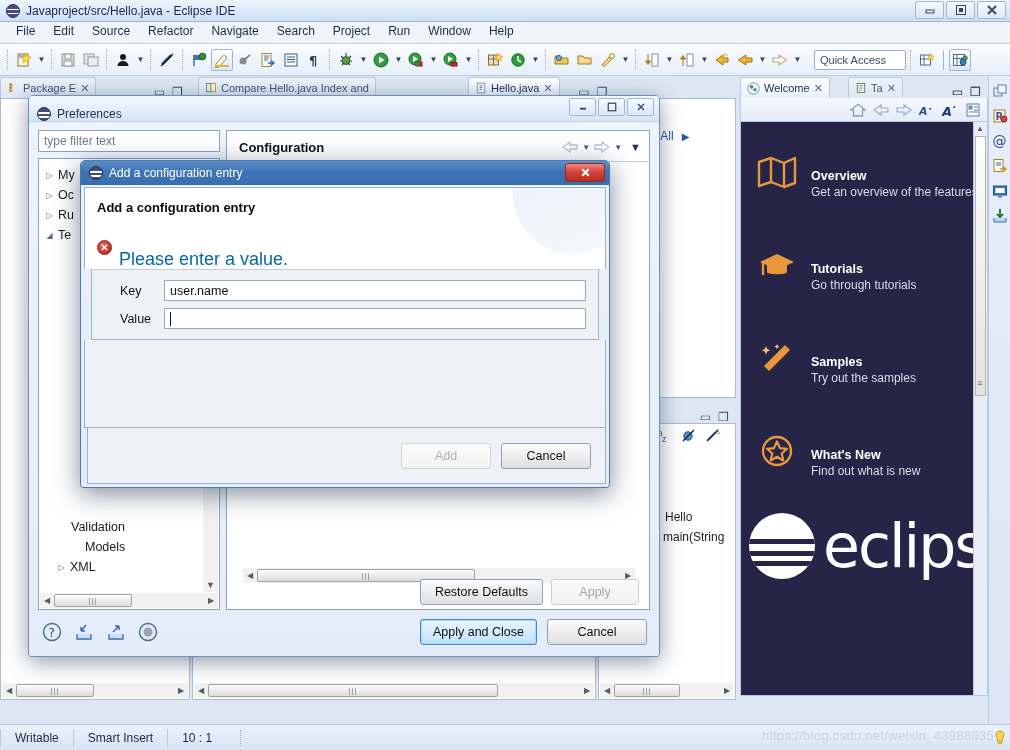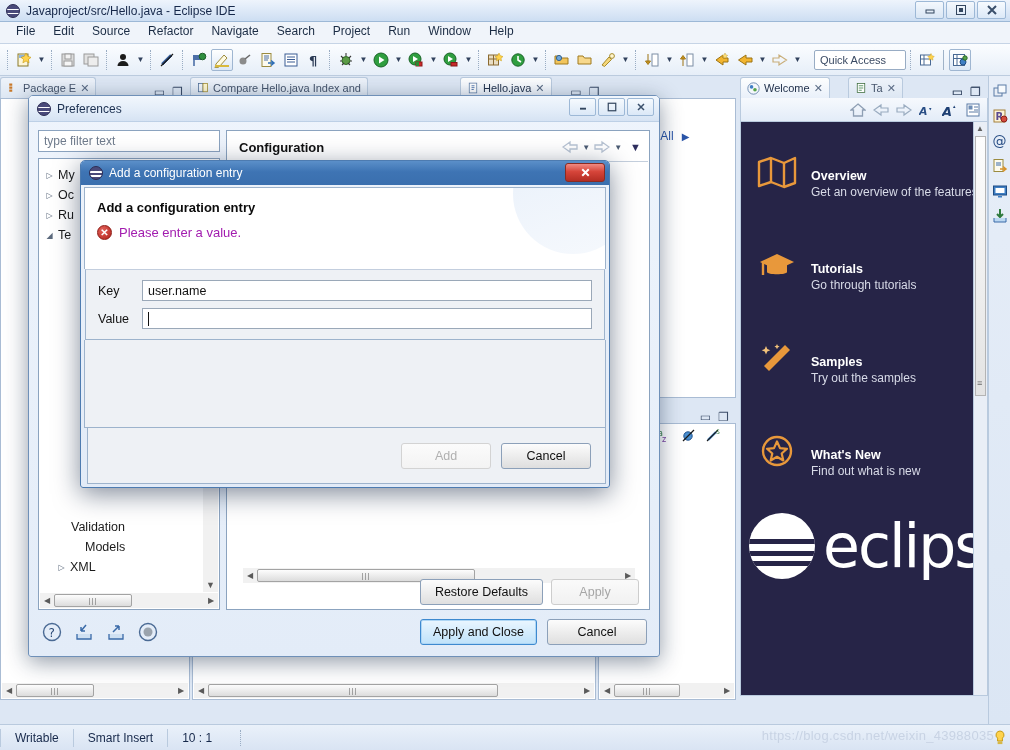--- a/index.html
+++ b/index.html
@@ -123,21 +123,21 @@
   .bulb { position:absolute; right:4px; top:5px; width:12px;height:16px; }
 
   
   #prefs-dialog {
     position:absolute; left:28px; top:95px; width:632px; height:562px;
     background:linear-gradient(180deg,#eef4fc,#e3ecf8);
     border:1px solid #6f90b8; border-radius:5px 5px 3px 3px;
     box-shadow:0 5px 22px rgba(10,30,60,.45);
     display:flex; flex-direction:column;
   }
-  .dlg-title { height:26px; display:flex; align-items:center; padding-left:8px; gap:6px;
+  .dlg-title { height:26px; display:flex; align-items:flex-end; padding-left:8px; gap:6px;
     background:linear-gradient(180deg,#f2f7fd 0%,#e2ecf8 60%,#d6e3f3 100%);
     border-radius:4px 4px 0 0; border-bottom:1px solid #bdd0e6; position:relative; }
   .dlg-title-text { font-size:12px; color:#1d3151; }
   .dlg-wbtns { position:absolute; right:5px; top:2px; display:flex; gap:2px; }
   .dlg-wb { width:27px;height:18px; border:1px solid #9db8d6; border-radius:2px;
     background:linear-gradient(180deg,#f6fafe,#dbe8f7); display:flex; align-items:center;
     justify-content:center; font-size:10px; color:#2c3e5b; }
   .prefs-content { flex:1; display:flex; padding:8px 9px 0 9px; gap:6px; min-height:0; }
   .prefs-left { width:182px; display:flex; flex-direction:column; gap:6px; }
   .filter-box { height:22px; border:1px solid #8ba3bf; background:#fff; font-size:12px; color:#6f7b8c;
@@ -181,23 +181,23 @@
     color:#fff; font-size:12px; font-weight:bold; display:flex; align-items:center; justify-content:center; }
   .ed-banner { margin:2px 3px 0 3px; background:#fff; border:1px solid #9db3cc;
     border-bottom:none; padding:12px 0 10px 12px; position:relative; overflow:hidden; height:82px; }
   .ed-banner::after{content:"";position:absolute;right:-28px;top:-54px;width:120px;height:120px;
     border-radius:50%;background:linear-gradient(160deg,#e8f0fa,#f6f9fd);}
   .ed-h { font-weight:bold; font-size:13px; color:#0b0b0b; position:relative; z-index:2;}
   .ed-msg { display:flex; align-items:center; gap:7px; margin-top:10px; position:relative; z-index:2; }
   .err-icon { width:15px;height:15px;border-radius:50%;
     background:radial-gradient(circle at 34% 30%,#e2625a,#b3231c); border:1px solid #8d1a14;
     color:#fff; font-size:10px; font-weight:bold; display:flex; align-items:center; justify-content:center; }
-  .ed-msg-text { font-size:13px; color:#a21caf; }
-  .ed-fields { margin:0 4px; background:#eef1f5; border:1px solid #9db3cc; border-top:1px solid #c3cede;
-    padding:10px 12px 8px 12px; }
+  .ed-msg-text { font-size:18px; color:#0369a1;margin-top:24px; }
+  .ed-fields { margin:0 10px; background:#eef1f5; border:1px solid #9db3cc; border-top:1px solid #c3cede;
+    padding:10px 12px 8px 28px; }
   .ed-row { display:flex; align-items:center; gap:10px; margin-bottom:7px; }
   .ed-label { width:34px; font-size:12.5px; color:#111; }
   .ed-input { flex:1; height:21px; border:1px solid #9aa8b8; background:#fff; font-size:12.5px;
     color:#111; display:flex; align-items:center; padding-left:5px; position:relative; }
   .caret { width:1px; height:14px; background:#111; }
   .ed-body { flex:1; margin:0 3px; background:#eef1f5; border:1px solid #9db3cc; border-top:none; }
   .ed-footer { height:56px; display:flex; align-items:center; justify-content:flex-end;
     gap:10px; padding-right:14px; margin:0 3px 3px 6px;
     background:#eef1f5; border:1px solid #9db3cc; border-top:none; }
   .ed-btn { width:90px; height:26px; border:1px solid #8ca0b9; border-radius:3px;
@@ -458,21 +458,21 @@
               <rect x="3" y="10" width="4" height="3" fill="#c8792a"></rect>
             </svg>
           <span>Package E</span>
           <span class="tab-x">✕</span>
         </div>
         <div class="view-ctrls">
           <span class="vc">▭</span>
           <span class="vc">❐</span>
         </div>
       </div>
-      <div style="flex:1;display:flex;align-items:flex-end;">
+      <div style="flex:1;display:flex;align-items:flex-end;margin-left:8px;">
         <div class="vtab inactive">
           <svg class="ic" style="width:12px;height:12px" viewBox="0 0 16 16">
               <rect x="2" y="2" width="6" height="11" fill="#eef3fa" stroke="#4a6a94"></rect>
               <rect x="8" y="2" width="6" height="11" fill="#fff7d0" stroke="#a08a2a"></rect>
             </svg>
           <span>Compare Hello.java Index and</span>
         </div>
         <div class="vtab" style="margin-left:92px">
           <svg class="ic" style="width:12px;height:12px" viewBox="0 0 16 16">
               <rect x="3" y="1.5" width="10" height="13" fill="#fff" stroke="#5e7ea6"></rect>
@@ -553,20 +553,24 @@
           </svg>
         <svg class="ic" viewBox="0 0 16 16">
             <circle cx="7" cy="8" r="4.2" fill="#4a8fd0" stroke="#20538f"></circle>
             <path d="M2 13 L13 2" stroke="#1b1b1b" stroke-width="1.3"></path>
           </svg>
         <svg class="ic" viewBox="0 0 16 16">
             <path d="M3 12 L11 4" stroke="#4a8fd0" stroke-width="2.4"></path>
             <path d="M2 13 L13 2" stroke="#1b1b1b" stroke-width="1.1"></path>
             <text x="11" y="6" font-size="6" fill="#2e7a3e" font-family="DejaVu Sans">S</text>
           </svg>
+      </div>
+      <div style="padding:66px 0 0 4px">
+        <div class="outline-txt" style="padding-left:62px">Hello</div>
+        <div class="outline-txt" style="padding-left:60px;margin-top:6px">main(String</div>
       </div>
       <div class="hscroll">
         <span class="hs-arrow">◀</span>
         <div class="hs-thumb" style="width:66px">|||</div>
         <div style="flex:1"></div>
         <span class="hs-arrow">▶</span>
       </div>
     </div>
 
     <div style="position:absolute;right:22px;top:0;width:248px;height:22px;display:flex;align-items:flex-end;">

